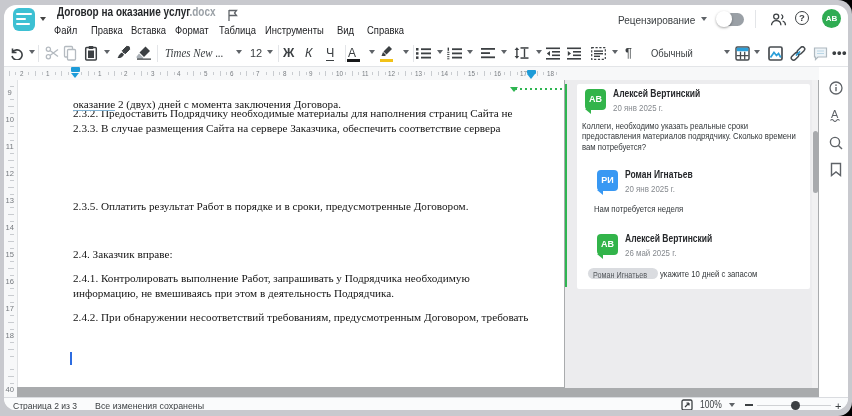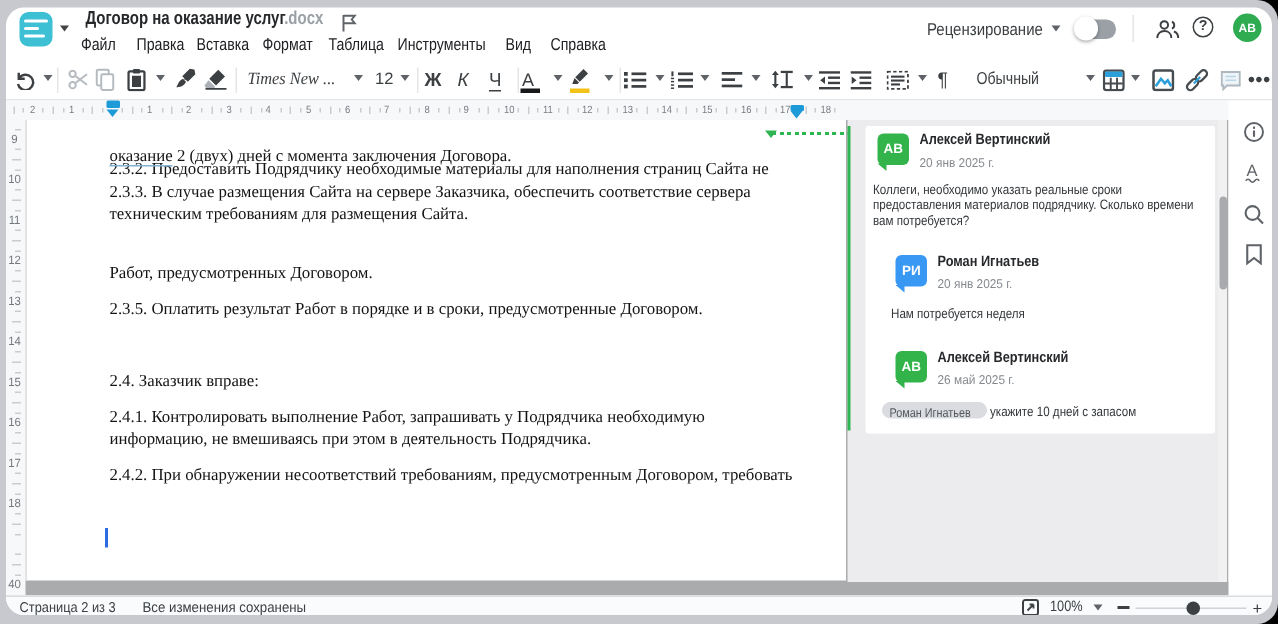--- a/index.html
+++ b/index.html
@@ -368,22 +368,20 @@
         <div class="tick" style="left:6px; top:302.75px; width:4px; height:1px;"></div>
       </div>
 
   <div class="abs" style="left:13px; top:75px; width:547px; height:307px; background:#fff; border-left:1px solid #e0e2e4;"></div>
 
   <div class="abs" style="left:561px; top:75px; width:250px; height:308px; background:#ececee;"></div>
 
   <div class="doc docl" style="top:76.8px;margin-top:24px;">2.3.2. Предоставить Подрядчику необходимые материалы для наполнения страниц Сайта не</div>
   <div class="doc docl" style="top:91.9px;"><span style="border-bottom:1px solid #7fb2d4;">оказание</span> 2 (двух) дней с момента заключения Договора.</div>
   <div class="doc docl" style="top:115.7px;">2.3.3. В случае размещения Сайта на сервере Заказчика, обеспечить соответствие сервера</div>
-  <div class="doc docl" style="top:130.8px;">техническим требованиям для размещения Сайта.</div>
-  <div class="doc docl" style="top:169.8px;">Работ, предусмотренных Договором.</div>
   <div class="doc docl" style="top:193.6px;">2.3.5. Оплатить результат Работ в порядке и в сроки, предусмотренные Договором.</div>
   <div class="doc docl" style="top:241.9px;">2.4. Заказчик вправе:</div>
   <div class="doc docl" style="top:265.7px;">2.4.1. Контролировать выполнение Работ, запрашивать у Подрядчика необходимую</div>
   <div class="doc docl" style="top:280.8px;">информацию, не вмешиваясь при этом в деятельность Подрядчика.</div>
   <div class="doc docl" style="top:305.3px;">2.4.2. При обнаружении несоответствий требованиям, предусмотренным Договором, требовать</div>
 
   <div class="abs" style="left:66px; top:347px; width:1.5px; height:13px; background:#2d6ce0;"></div>
 
   <div class="abs" style="left:506px; top:82px; width:0; height:0; border-left:4px solid transparent; border-right:4px solid transparent; border-top:5px solid #2fb552;"></div>
   <div class="abs" style="left:511px; top:83px; width:50px; height:1.5px; background:repeating-linear-gradient(90deg,#2fb552 0 2.5px,transparent 2.5px 5px);"></div>

